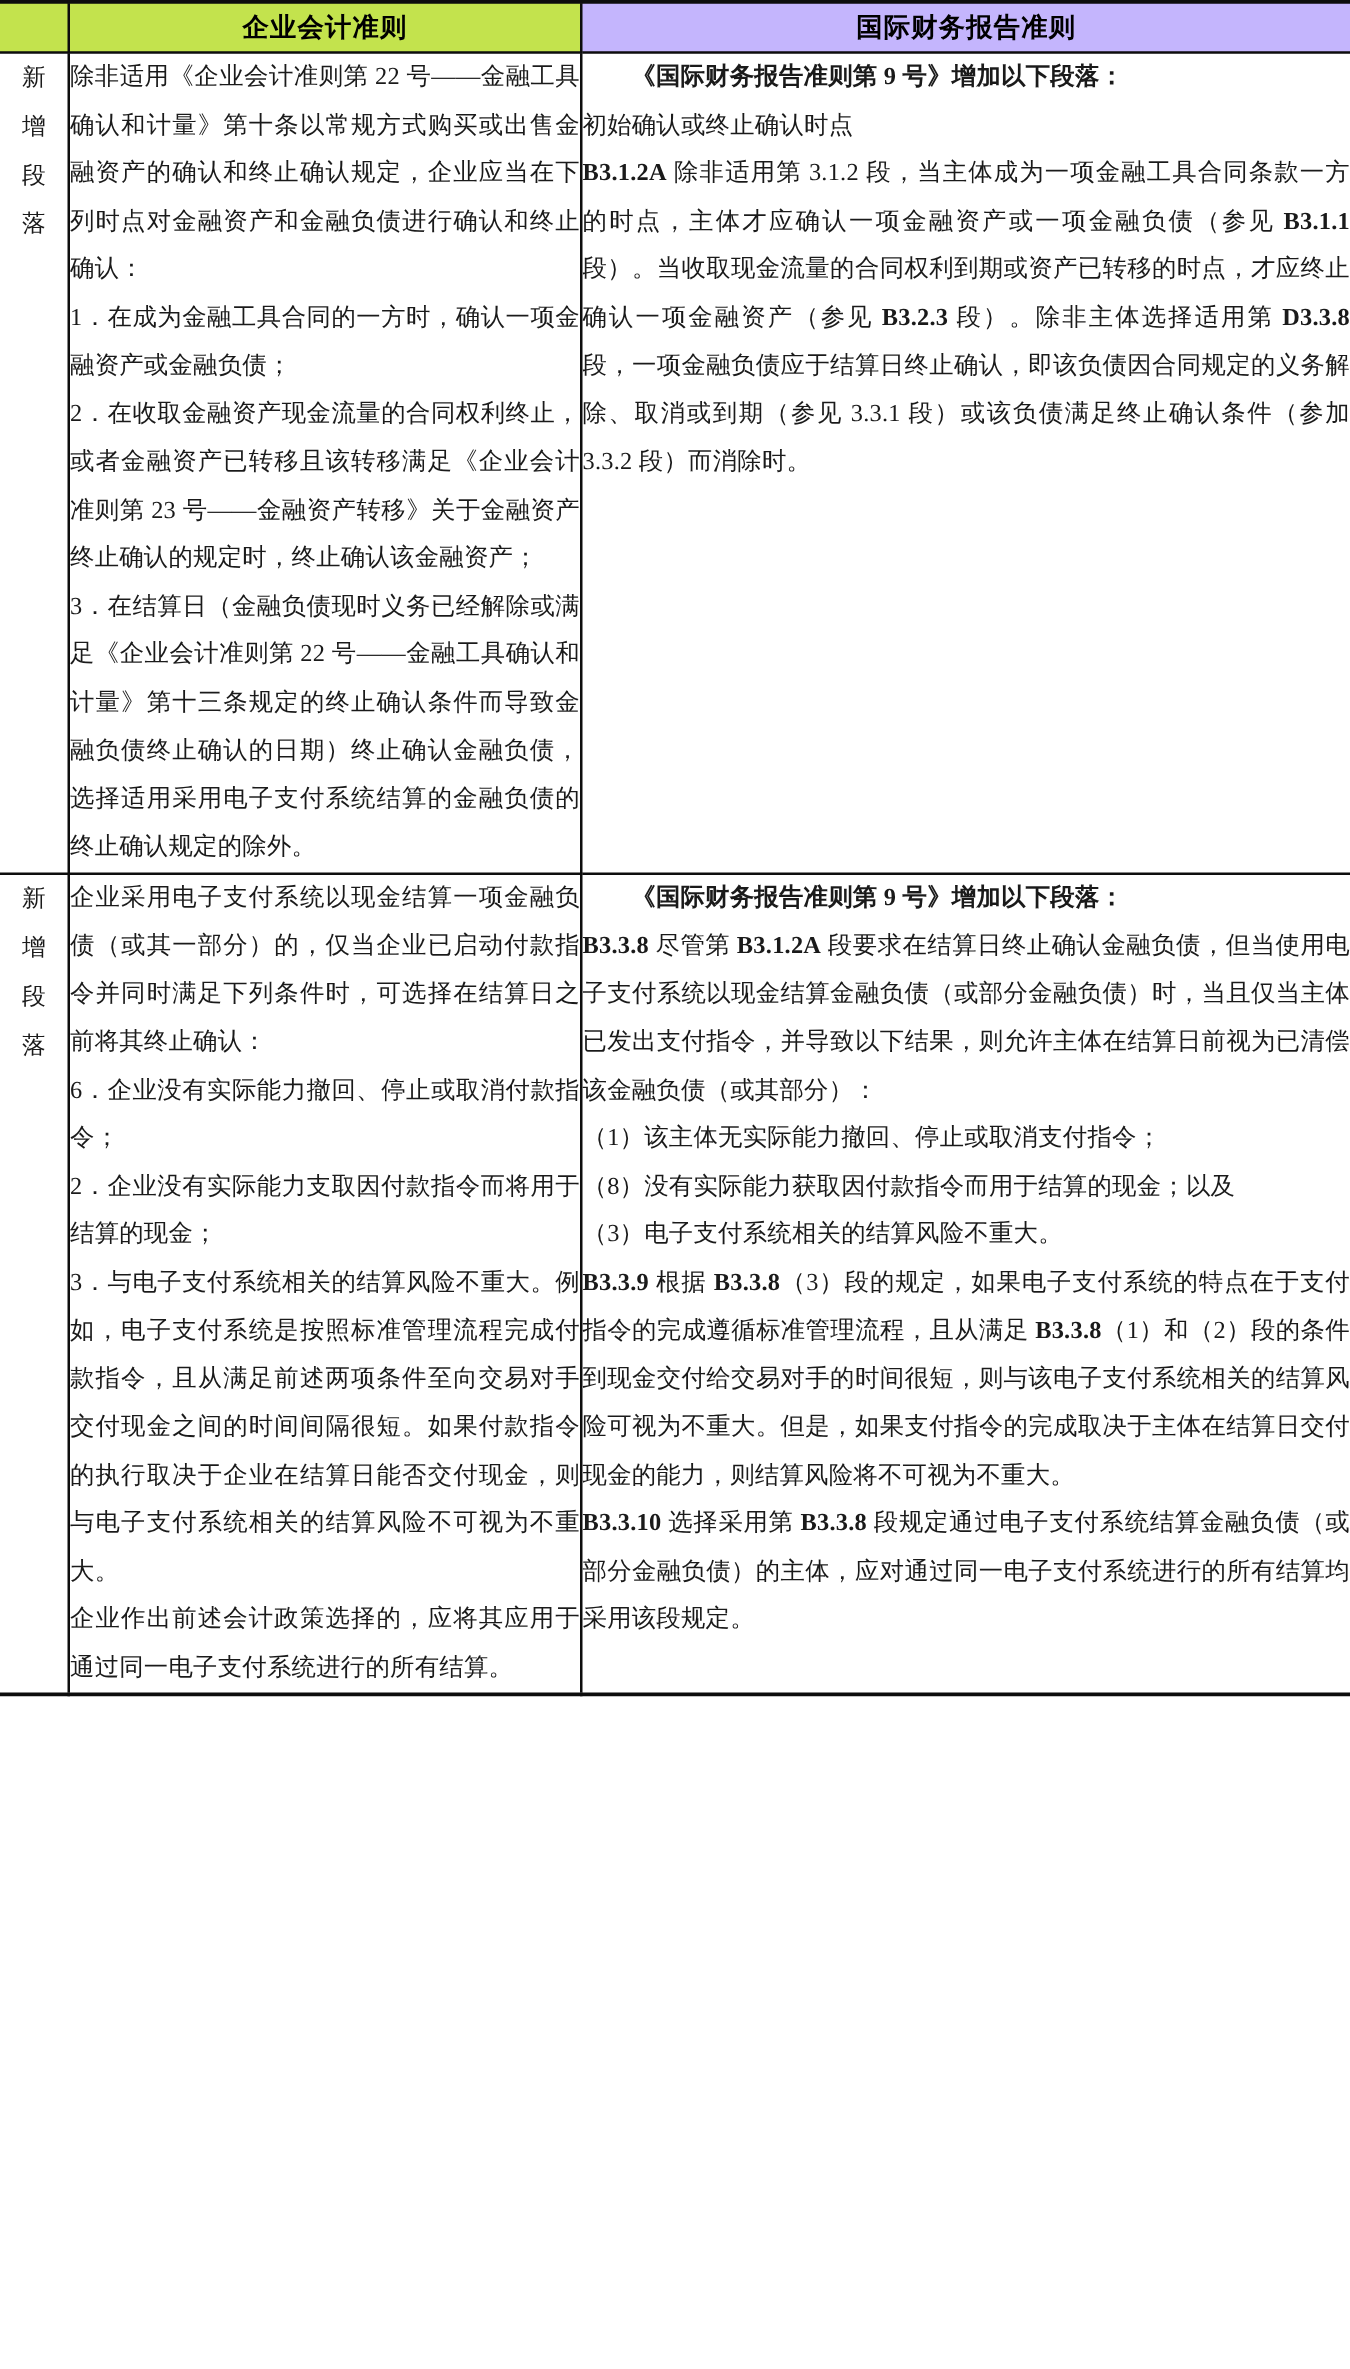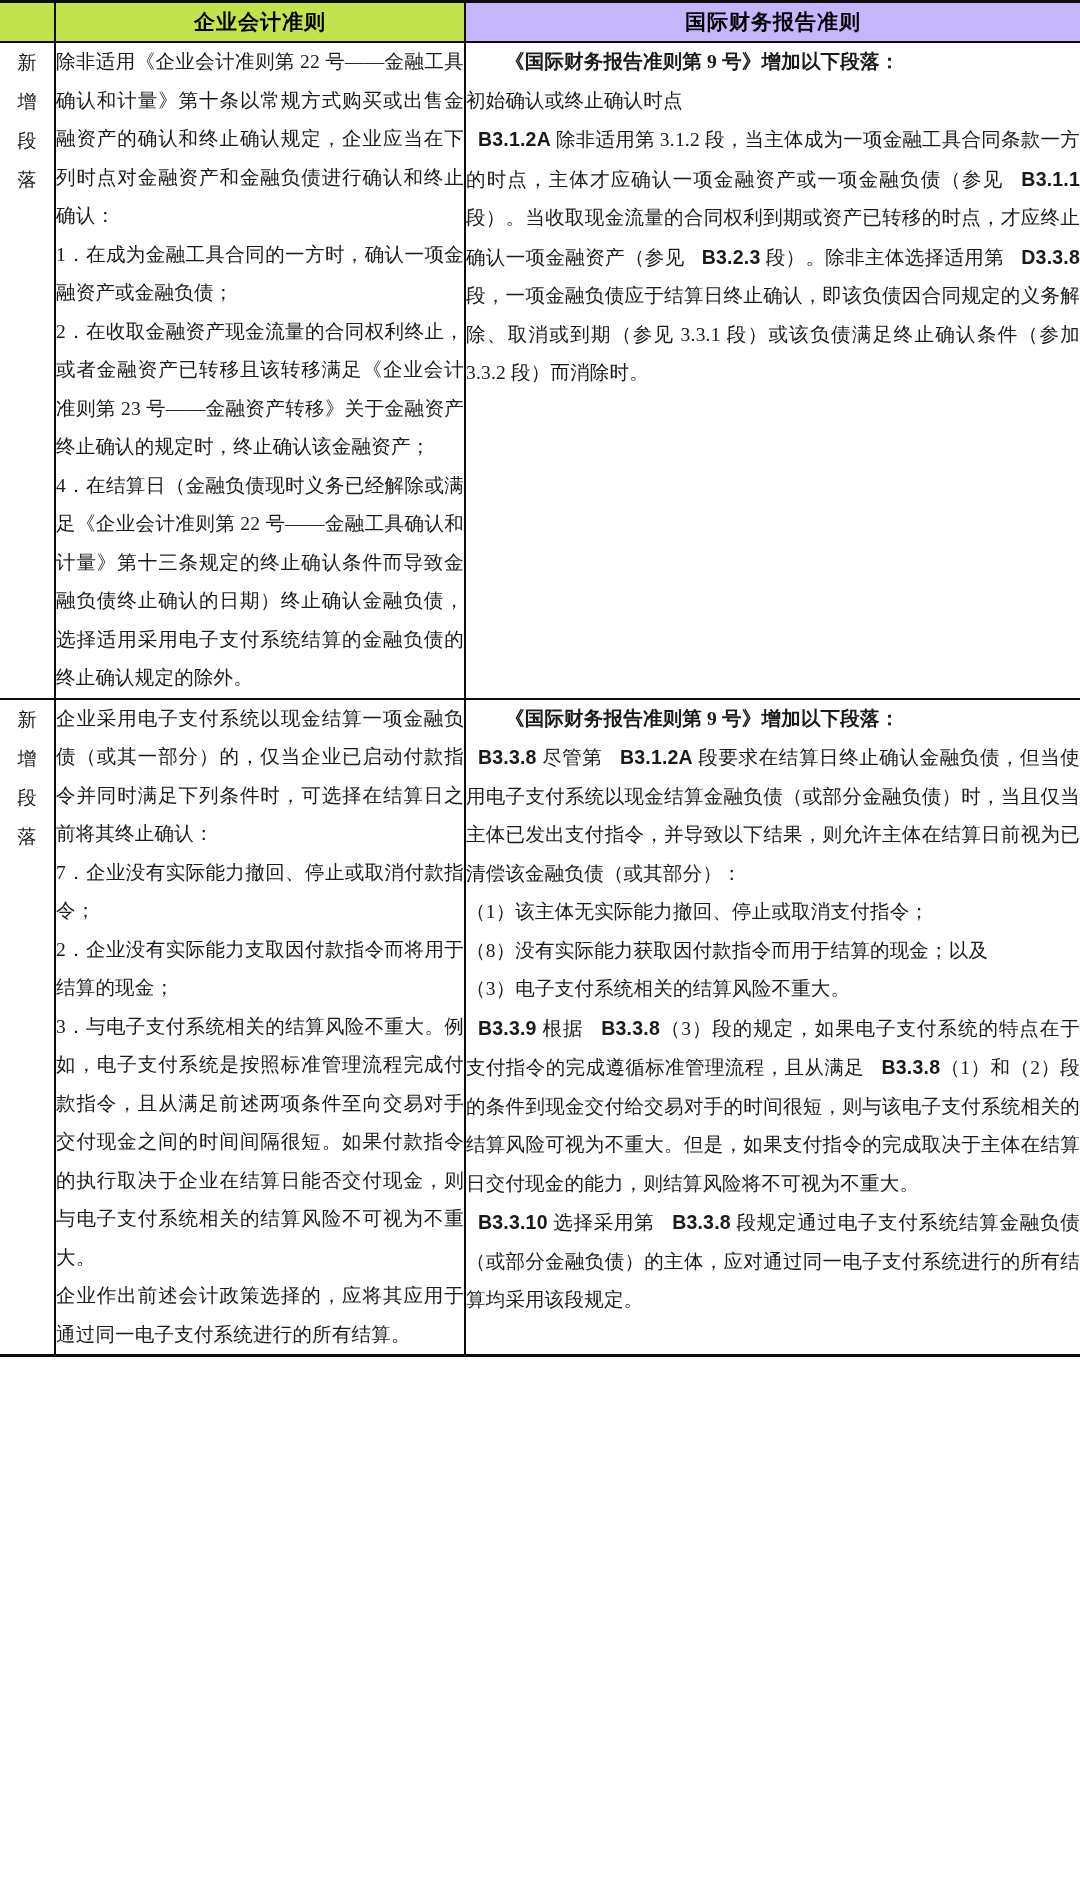--- a/index.html
+++ b/index.html
@@ -88,22 +88,21 @@
     line-height: 38.5px;
     text-align: justify;
     text-justify: inter-ideograph;
     margin: 0;
     color: #1a1a1a;
     letter-spacing: 0.2px;
   }
   .para.ind2    { text-indent: 2em; font-weight: bold; }
   .ref {
     font-weight: bold;
-    font-family: Liberation Sans, sans-serif;
-    margin-left: 12px;
+    font-family: Liberation Serif, serif;
   }
 </style>
 </head>
 <body>
 
 <div id="page">
 
   <table class="cmp">
     <colgroup>
       <col class="c-label">
@@ -128,39 +127,39 @@
         <td class="cell-label">
           <span class="label-vert">新
 增
 段
 落</span>
         </td>
         <td class="cell-cas">
           <p class="para">除非适用《企业会计准则第 22 号——金融工具确认和计量》第十条以常规方式购买或出售金融资产的确认和终止确认规定，企业应当在下列时点对金融资产和金融负债进行确认和终止确认：</p>
           <p class="para">1．在成为金融工具合同的一方时，确认一项金融资产或金融负债；</p>
           <p class="para">2．在收取金融资产现金流量的合同权利终止，或者金融资产已转移且该转移满足《企业会计准则第 23 号——金融资产转移》关于金融资产终止确认的规定时，终止确认该金融资产；</p>
-          <p class="para">4．在结算日（金融负债现时义务已经解除或满足《企业会计准则第 22 号——金融工具确认和计量》第十三条规定的终止确认条件而导致金融负债终止确认的日期）终止确认金融负债，选择适用采用电子支付系统结算的金融负债的终止确认规定的除外。</p>
+          <p class="para">3．在结算日（金融负债现时义务已经解除或满足《企业会计准则第 22 号——金融工具确认和计量》第十三条规定的终止确认条件而导致金融负债终止确认的日期）终止确认金融负债，选择适用采用电子支付系统结算的金融负债的终止确认规定的除外。</p>
         </td>
         <td class="cell-ifrs">
           <p class="para ind2">《国际财务报告准则第 9 号》增加以下段落：</p>
           <p class="para">初始确认或终止确认时点</p>
           <p class="para"><span class="ref">B3.1.2A</span> 除非适用第 3.1.2 段，当主体成为一项金融工具合同条款一方的时点，主体才应确认一项金融资产或一项金融负债（参见 <span class="ref">B3.1.1</span> 段）。当收取现金流量的合同权利到期或资产已转移的时点，才应终止确认一项金融资产（参见 <span class="ref">B3.2.3</span> 段）。除非主体选择适用第 <span class="ref">D3.3.8</span> 段，一项金融负债应于结算日终止确认，即该负债因合同规定的义务解除、取消或到期（参见 3.3.1 段）或该负债满足终止确认条件（参加 3.3.2 段）而消除时。</p>
         </td>
       </tr>
 
       <tr class="body-row">
         <td class="cell-label">
           <span class="label-vert">新
 增
 段
 落</span>
         </td>
         <td class="cell-cas">
           <p class="para">企业采用电子支付系统以现金结算一项金融负债（或其一部分）的，仅当企业已启动付款指令并同时满足下列条件时，可选择在结算日之前将其终止确认：</p>
-          <p class="para">7．企业没有实际能力撤回、停止或取消付款指令；</p>
+          <p class="para">6．企业没有实际能力撤回、停止或取消付款指令；</p>
           <p class="para">2．企业没有实际能力支取因付款指令而将用于结算的现金；</p>
           <p class="para">3．与电子支付系统相关的结算风险不重大。例如，电子支付系统是按照标准管理流程完成付款指令，且从满足前述两项条件至向交易对手交付现金之间的时间间隔很短。如果付款指令的执行取决于企业在结算日能否交付现金，则与电子支付系统相关的结算风险不可视为不重大。</p>
           <p class="para">企业作出前述会计政策选择的，应将其应用于通过同一电子支付系统进行的所有结算。</p>
         </td>
         <td class="cell-ifrs">
           <p class="para ind2">《国际财务报告准则第 9 号》增加以下段落：</p>
           <p class="para"><span class="ref">B3.3.8</span> 尽管第 <span class="ref">B3.1.2A</span> 段要求在结算日终止确认金融负债，但当使用电子支付系统以现金结算金融负债（或部分金融负债）时，当且仅当主体已发出支付指令，并导致以下结果，则允许主体在结算日前视为已清偿该金融负债（或其部分）：</p>
           <p class="para">（1）该主体无实际能力撤回、停止或取消支付指令；</p>
           <p class="para">（8）没有实际能力获取因付款指令而用于结算的现金；以及</p>
           <p class="para">（3）电子支付系统相关的结算风险不重大。</p>

